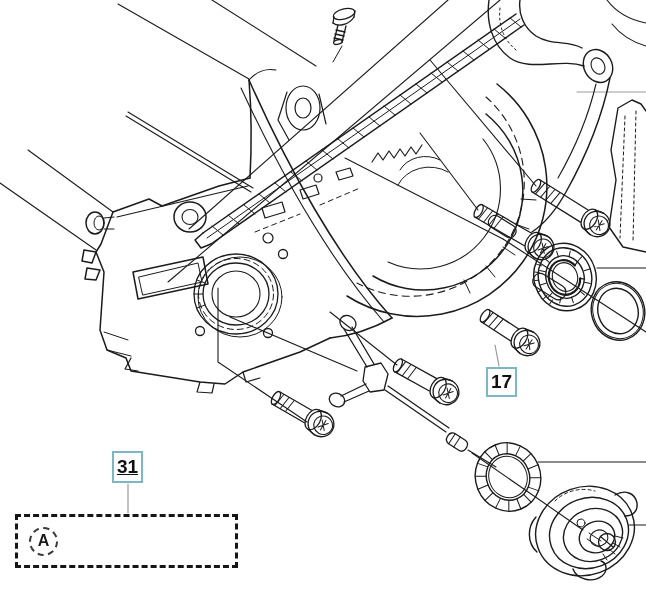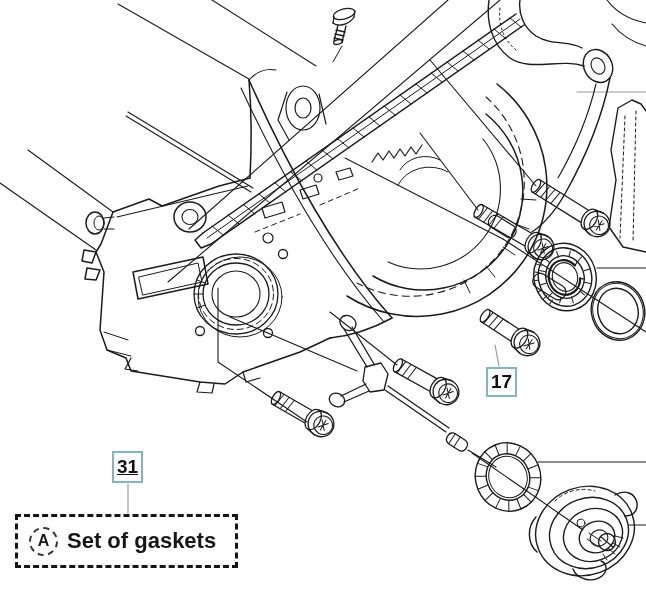--- a/index.html
+++ b/index.html
@@ -264,16 +264,15 @@
 
   <div class="callout callout-17">
     <span>17</span>
   </div>
   <div class="callout callout-31">
     <span>31</span>
   </div>
 
   <div class="legend">
     <span class="marker">A</span>
-    <span class="text">Set of gaskets</span>
   </div>
 
 </div>
 
 </body></html>

